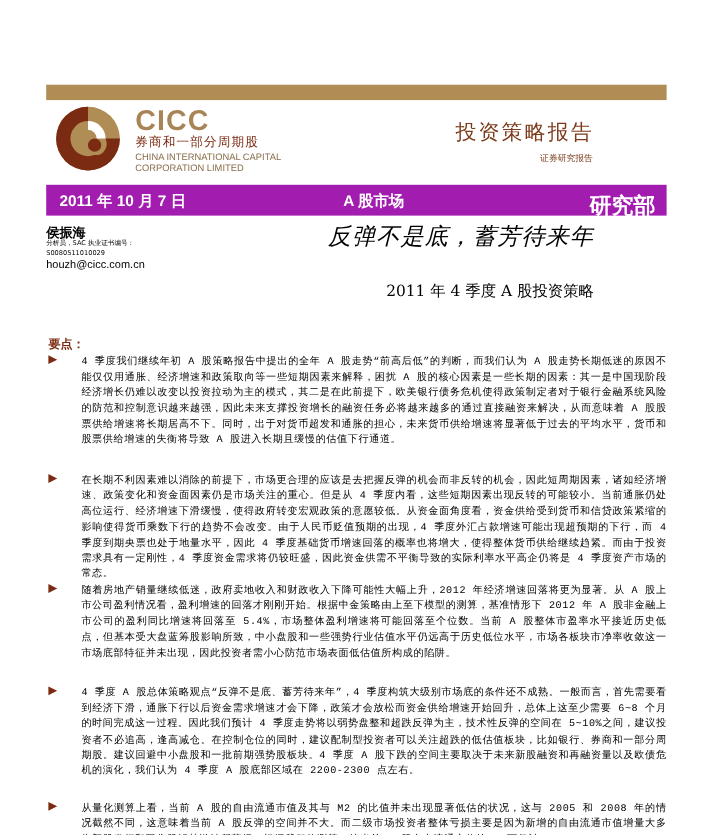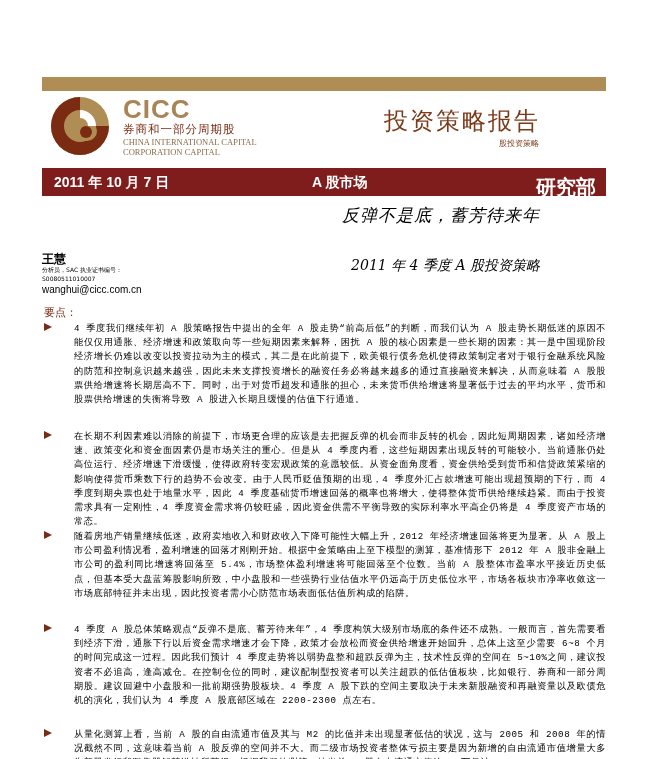--- a/index.html
+++ b/index.html
@@ -4,44 +4,44 @@
 <style>
   html, body { margin:0; padding:0; background:#ffffff; }
   body { width:648px; height:759px; overflow:hidden; position:relative; font-family:"DejaVu Serif", serif; color:#000; }
   .page { position:absolute; left:0; top:0; width:582px; height:759px; }
 
   .top-bar { position:absolute; left:42px; top:77px; width:564px; height:14px; background:#B08D55; }
 
   .logo-mark { position:absolute; left:50px; top:96px; width:60px; height:60px; }
   .logo-cicc { position:absolute; left:123px; top:95px; font-family:"Liberation Sans", sans-serif; font-weight:bold; font-size:26px; color:#A88456; letter-spacing:1px; line-height:28px; }
   .logo-cn { position:absolute; left:123px; top:122px; font-family:"DejaVu Sans", sans-serif; font-size:11.5px; color:#7B2B12; letter-spacing:1px; line-height:14px; }
-  .logo-en1, .logo-en2 { position:absolute; left:123px; font-family:Liberation Serif, serif; font-size:8.5px; color:#8A6D4A; line-height:10px; }
+  .logo-en1, .logo-en2 { position:absolute; left:123px; font-family:Liberation Sans, sans-serif; font-size:8.5px; color:#8A6D4A; line-height:10px; }
   .logo-en1 { top:137px; }
   .logo-en2 { top:147px; }
 
-  .report-type { position:absolute; right:42px; top:107px; font-family:Liberation Sans, sans-serif; font-size:24px; color:#7B3A1A; letter-spacing:2px; line-height:28px; }
+  .report-type { position:absolute; right:42px; top:107px; font-family:Liberation Sans, sans-serif; font-size:19px; color:#7B3A1A; letter-spacing:2px; line-height:28px; }
   .report-sub { position:absolute; right:43px; top:139px; font-family:"DejaVu Serif", serif; font-size:8px; color:#7B3A1A; line-height:10px; }
 
-  .band { position:absolute; left:42px; top:168px; width:564px; height:28px; background:#7f1d1d; color:#fff; font-family:"Liberation Sans", sans-serif; font-weight:bold; }
+  .band { position:absolute; left:42px; top:168px; width:564px; height:28px; background:#a21caf; color:#fff; font-family:"Liberation Sans", sans-serif; font-weight:bold; }
   .band-date { position:absolute; left:12px; top:6px; font-size:14px; }
   .band-section { position:absolute; left:270px; top:6px; font-size:14px; }
   .band-dept { position:absolute; right:10px; top:6px; font-size:20px; }
 
   .analyst { position:absolute; left:42px; }
   .analyst-name { font-family:"DejaVu Serif", serif; font-weight:bold; font-size:12px; line-height:14px; }
   .analyst-title { font-family:"DejaVu Sans", sans-serif; font-size:6px; line-height:8px; }
   .analyst-id { font-family:"DejaVu Sans", sans-serif; font-size:6px; line-height:9px; }
   .analyst-email { font-family:"Liberation Sans", sans-serif; font-size:10px; line-height:13px; color:#000; }
   .analyst-1 { top:204px; }
   .analyst-2 { top:252px; }
 
-  .headline { position:absolute; right:42px; top:205px; font-family:"DejaVu Serif", serif; font-style:italic; font-size:17px; line-height:20px; letter-spacing:1px; }
-  .subheadline { position:absolute; right:42px; top:256px; font-family:"DejaVu Serif", serif; font-style:italic; font-size:14px; line-height:18px; }
+  .headline { position:absolute; right:42px; top:205px; font-family:"DejaVu Serif", serif; font-style:italic; font-size:21px; line-height:20px; letter-spacing:1px; }
+  .subheadline { position:absolute; right:42px; top:256px; font-family:"DejaVu Serif", serif; font-size:14px; line-height:18px; }
 
-  .kp-title { position:absolute; left:44px; top:306px; font-family:"DejaVu Serif", serif; font-weight:normal; font-size:11px; color:#7B2B12; line-height:14px; }
+  .kp-title { position:absolute; left:44px; top:306px; font-family:"DejaVu Serif", serif; font-weight:bold; font-size:11px; color:#7B2B12; line-height:14px; }
 
   .bullet { position:absolute; left:44px; width:562px; }
   .bullet-marker { position:absolute; left:0; top:1px; width:0; height:0; border-top:4.5px solid transparent; border-bottom:4.5px solid transparent; border-left:8px solid #7B2B12; }
   .bullet-text { position:absolute; left:30px; width:532px; font-family:Liberation Mono, monospace; font-size:9.2px; line-height:14.2px; text-align:justify; letter-spacing:0.55px; word-break:break-all; }
 
   .b1 { top:322px; }
   .b2 { top:430px; }
   .b3 { top:530px; }
   .b4 { top:623px; }
   .b5 { top:728px; }
@@ -58,36 +58,36 @@
       <circle cx="30" cy="30" r="29" fill="#B08D55"></circle>
       <path d="M30 1 A29 29 0 1 0 59 30 L46 30 A16 16 0 1 1 30 14 Z" fill="#7B2B12"></path>
       <circle cx="37" cy="35" r="10" fill="#B08D55"></circle>
       <path d="M30 14 A16 16 0 0 1 46 30 L38 30 A8 8 0 0 0 30 22 Z" fill="#ffffff"></path>
       <circle cx="36" cy="36" r="6" fill="#7B2B12"></circle>
     </svg>
   </div>
   <div class="logo-cicc">CICC</div>
   <div class="logo-cn">券商和一部分周期股</div>
   <div class="logo-en1">CHINA INTERNATIONAL CAPITAL</div>
-  <div class="logo-en2">CORPORATION CAPITAL</div>
+  <div class="logo-en2">CORPORATION LIMITED</div>
 
   <div class="report-type">投资策略报告</div>
-  <div class="report-sub">股投资策略</div>
+  <div class="report-sub">证券研究报告</div>
 
   <div class="band">
     <span class="band-date">2011 年 10 月 7 日</span>
     <span class="band-section">A 股市场</span>
     <span class="band-dept">研究部</span>
   </div>
 
-  <div class="analyst analyst-2">
-    <div class="analyst-name">王慧</div>
+  <div class="analyst analyst-1">
+    <div class="analyst-name">侯振海</div>
     <div class="analyst-title">分析员，SAC 执业证书编号：</div>
-    <div class="analyst-id">S0080511010007</div>
-    <div class="analyst-email">wanghui@cicc.com.cn</div>
+    <div class="analyst-id">S0080511010029</div>
+    <div class="analyst-email">houzh@cicc.com.cn</div>
   </div>
 
   <div class="headline">反弹不是底，蓄芳待来年</div>
   <div class="subheadline">2011 年 4 季度 A 股投资策略</div>
 
   <div class="kp-title">要点：</div>
 
   <div class="bullet b1">
     <span class="bullet-marker"></span>
     <div class="bullet-text">4 季度我们继续年初 A 股策略报告中提出的全年 A 股走势“前高后低”的判断，而我们认为 A 股走势长期低迷的原因不能仅仅用通胀、经济增速和政策取向等一些短期因素来解释，困扰 A 股的核心因素是一些长期的因素：其一是中国现阶段经济增长仍难以改变以投资拉动为主的模式，其二是在此前提下，欧美银行债务危机使得政策制定者对于银行金融系统风险的防范和控制意识越来越强，因此未来支撑投资增长的融资任务必将越来越多的通过直接融资来解决，从而意味着 A 股股票供给增速将长期居高不下。同时，出于对货币超发和通胀的担心，未来货币供给增速将显著低于过去的平均水平，货币和股票供给增速的失衡将导致 A 股进入长期且缓慢的估值下行通道。</div>

